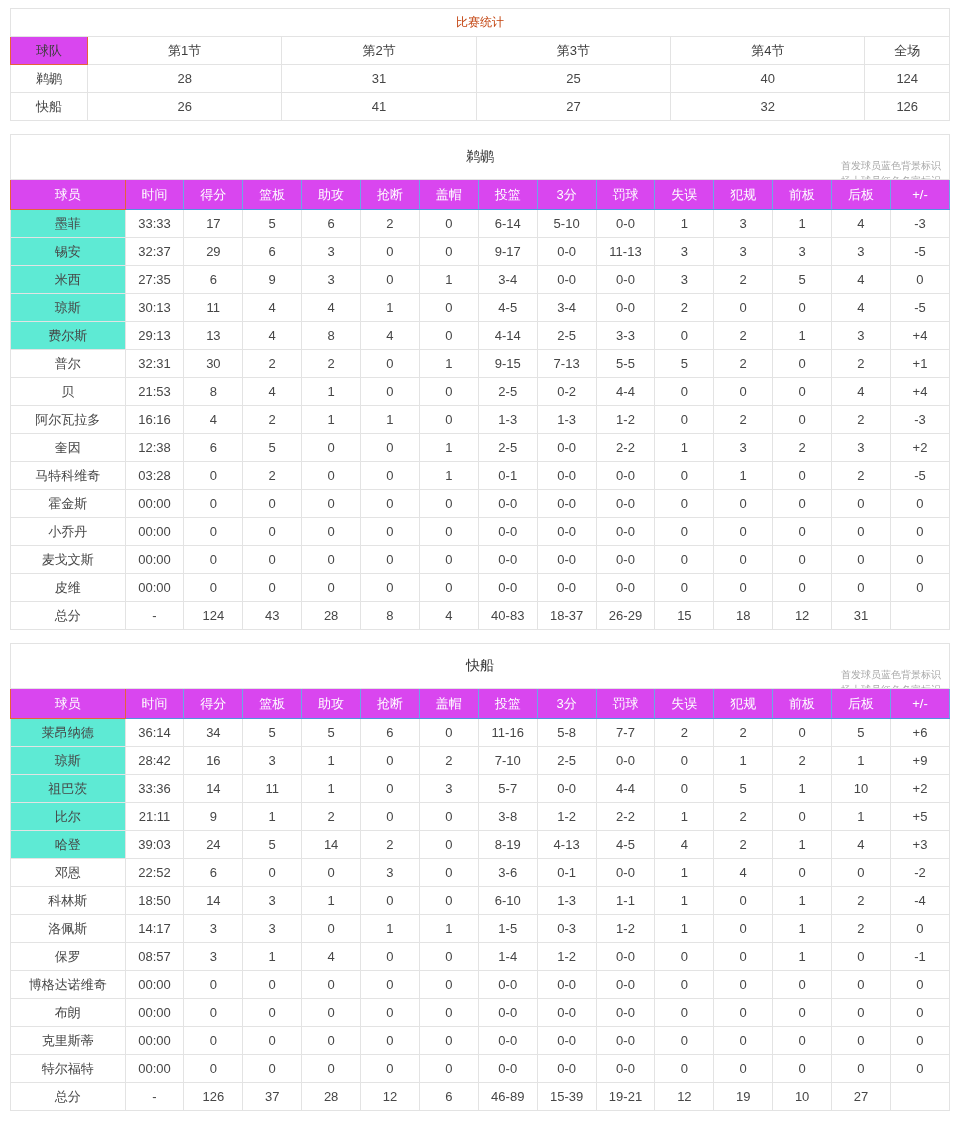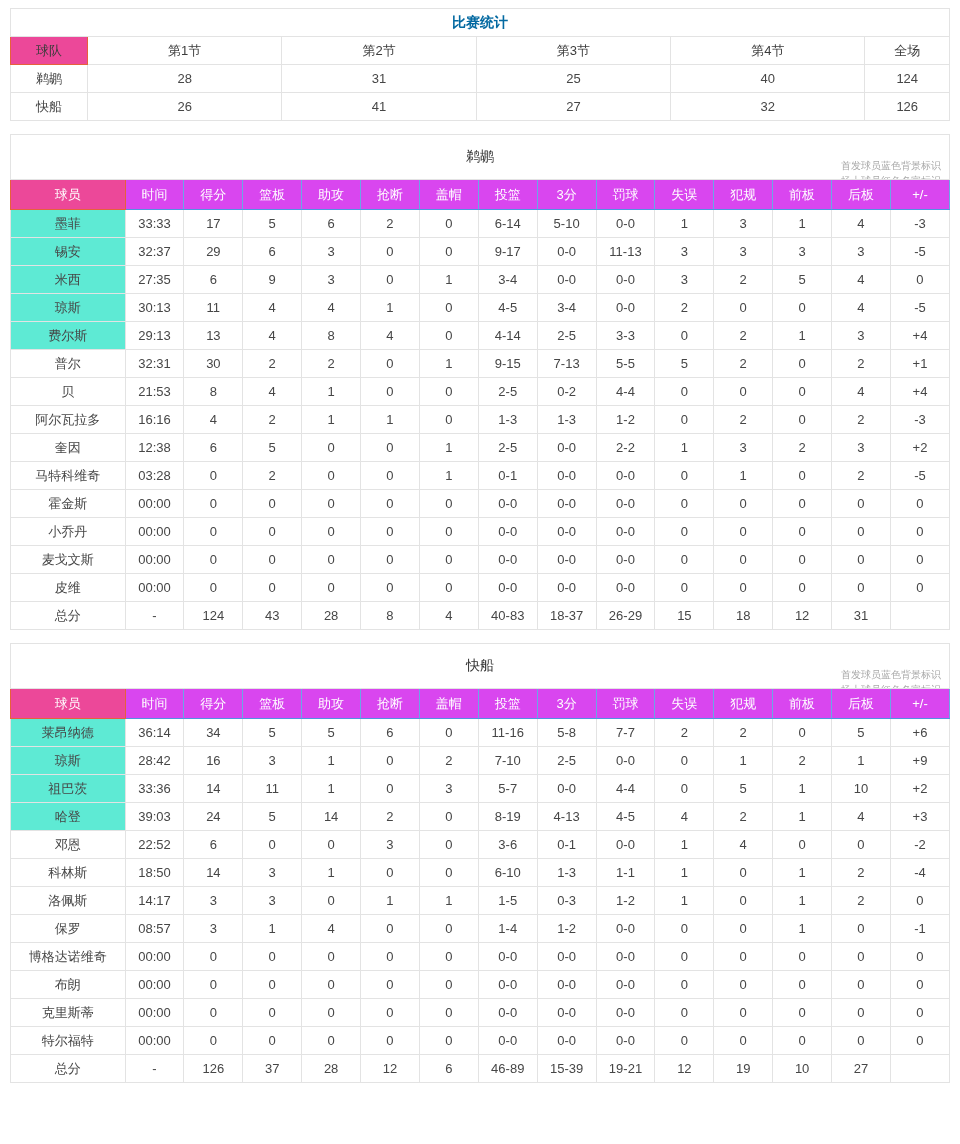--- a/index.html
+++ b/index.html
@@ -25,27 +25,26 @@
     color: #464646;
     height: 28px;
     padding: 0 2px;
     overflow: hidden;
     white-space: nowrap;
   }
 
   
   .summary-table .title-cell {
     height: 28px;
-    font-size: 14px;
-    color: #0369a1;
-    font-weight: bold;
+    font-size: 12px;
+    color: #c2410c;
   }
   .summary-table th { font-size: 13px; color: #3c3c3c; }
 
-  .orange { background: #ec4899; color: #ffffff; border-color: #e7613a; }
+  .orange { background: #d946ef; color: #ffffff; border-color: #e7613a; }
   .blue   { background: #d946ef; color: #ffffff; border-color: #6aa6e6; }
   th.blue { border-top-color: #4f95e1; border-bottom-color: #4f95e1; }
 
   
   .player-table { margin-top: 13px; }
   .table-title-cell {
     height: 45px;
     position: relative;
     font-size: 14px;
     color: #333333;
@@ -506,20 +505,37 @@
           <td>5-7</td>
           <td>0-0</td>
           <td>4-4</td>
           <td>0</td>
           <td>5</td>
           <td>1</td>
           <td>10</td>
           <td>+2</td>
         </tr>
         <tr>
+          <td class="name-cell starter">比尔</td>
+          <td>21:11</td>
+          <td>9</td>
+          <td>1</td>
+          <td>2</td>
+          <td>0</td>
+          <td>0</td>
+          <td>3-8</td>
+          <td>1-2</td>
+          <td>2-2</td>
+          <td>1</td>
+          <td>2</td>
+          <td>0</td>
+          <td>1</td>
+          <td>+5</td>
+        </tr>
+        <tr>
           <td class="name-cell starter">哈登</td>
           <td>39:03</td>
           <td>24</td>
           <td>5</td>
           <td>14</td>
           <td>2</td>
           <td>0</td>
           <td>8-19</td>
           <td>4-13</td>
           <td>4-5</td>

